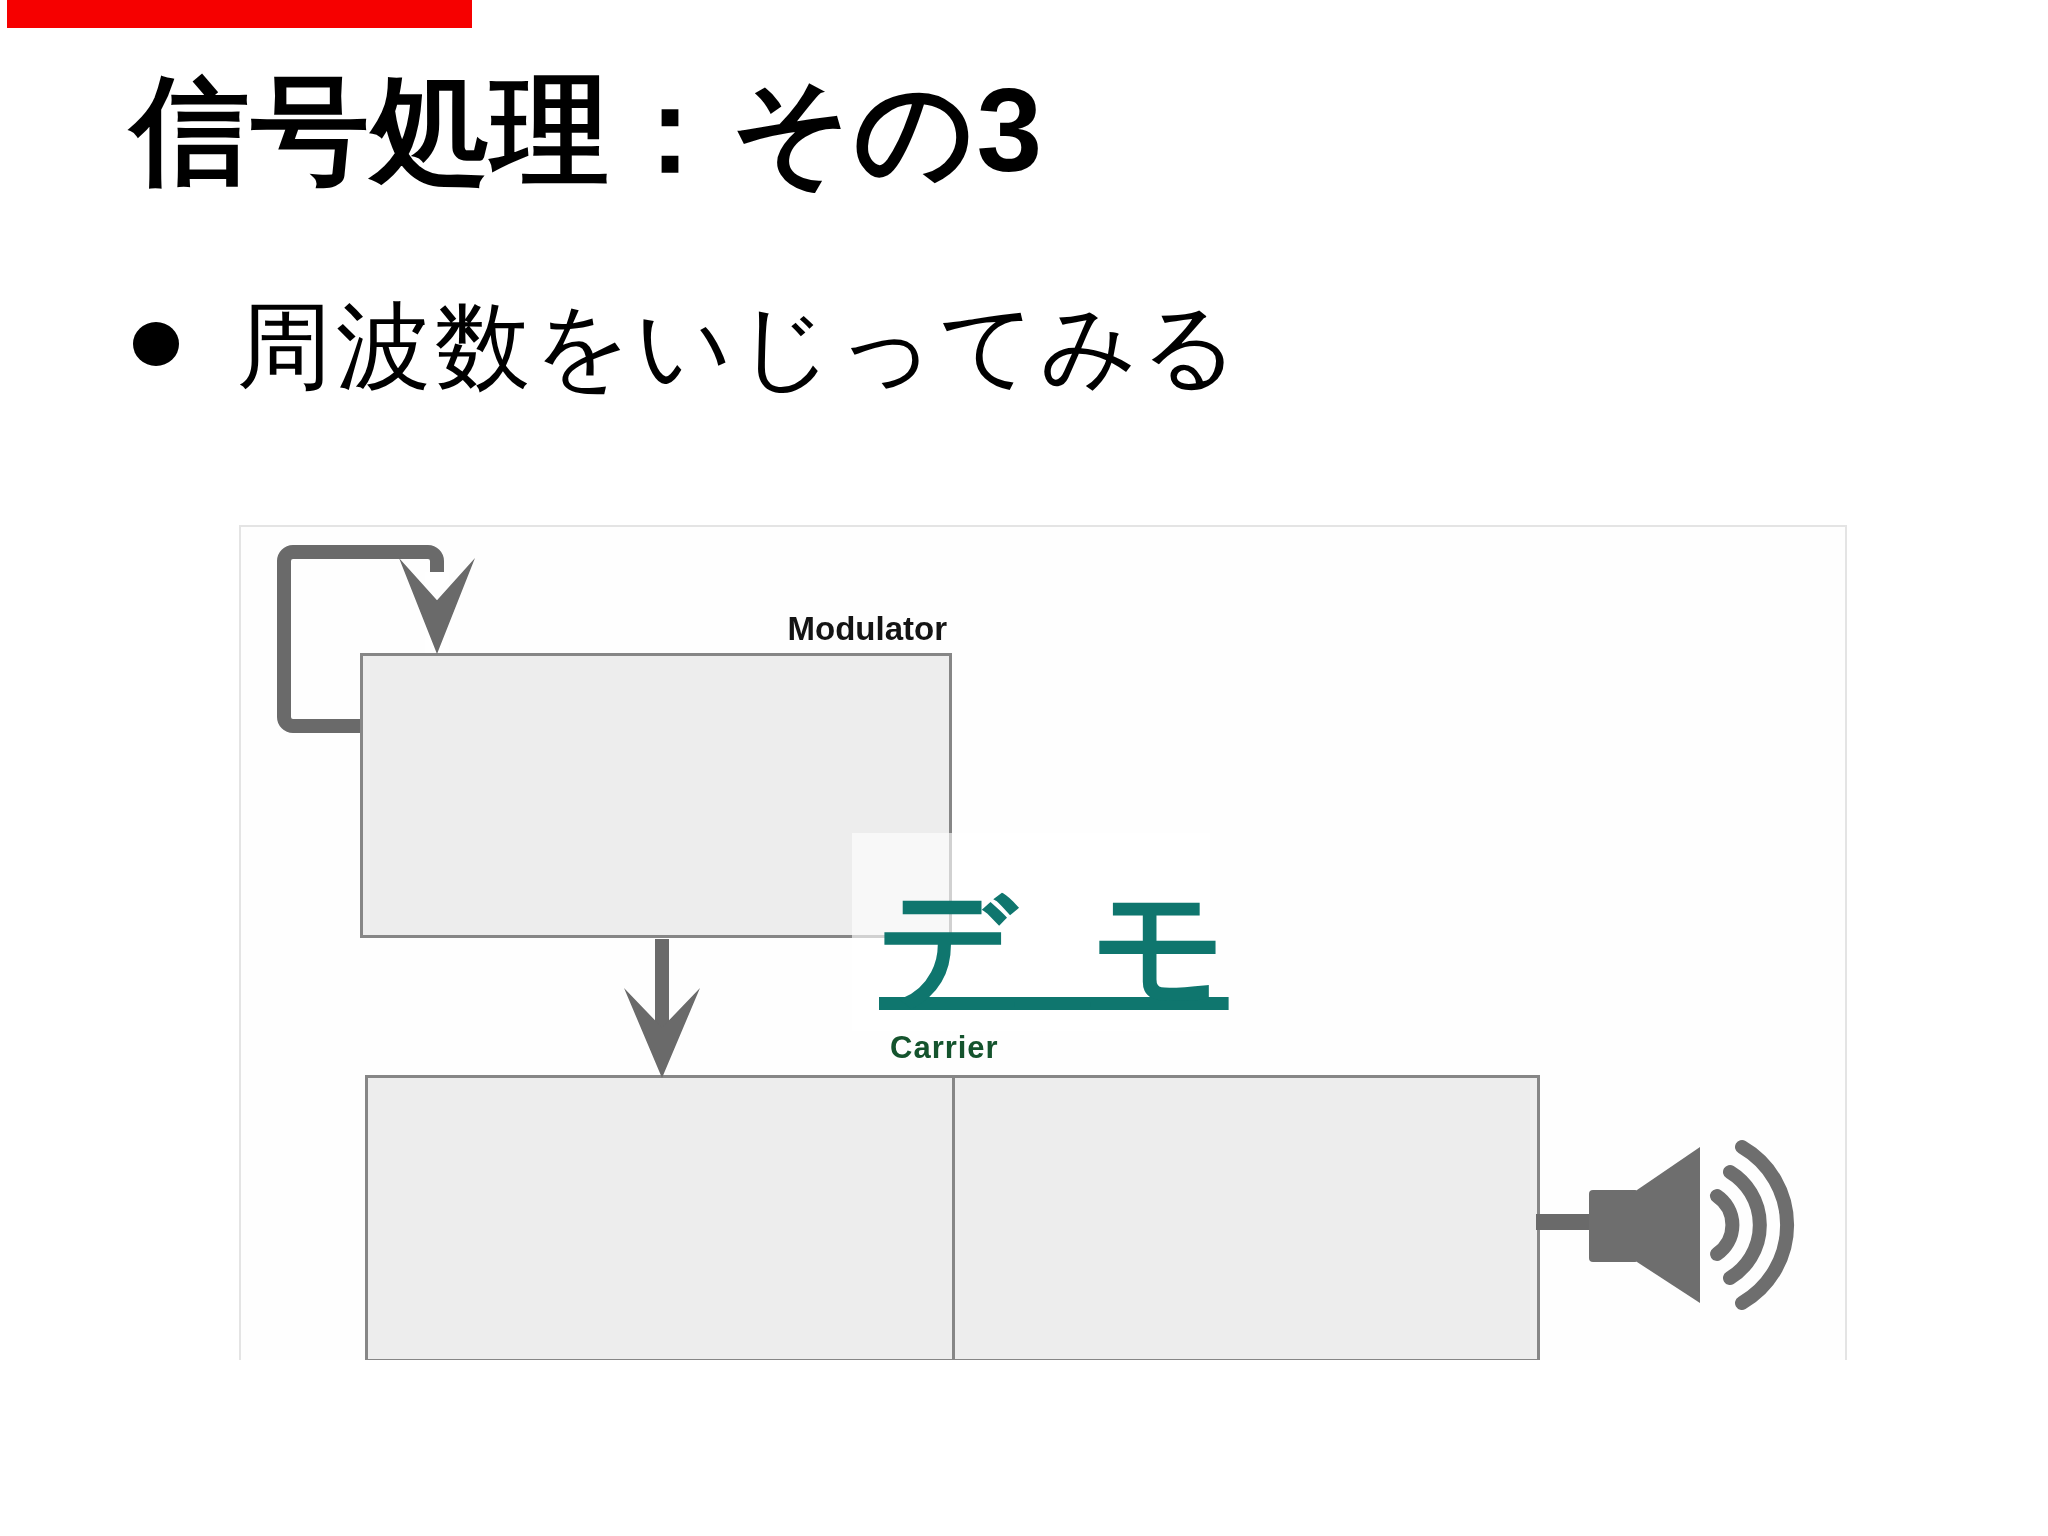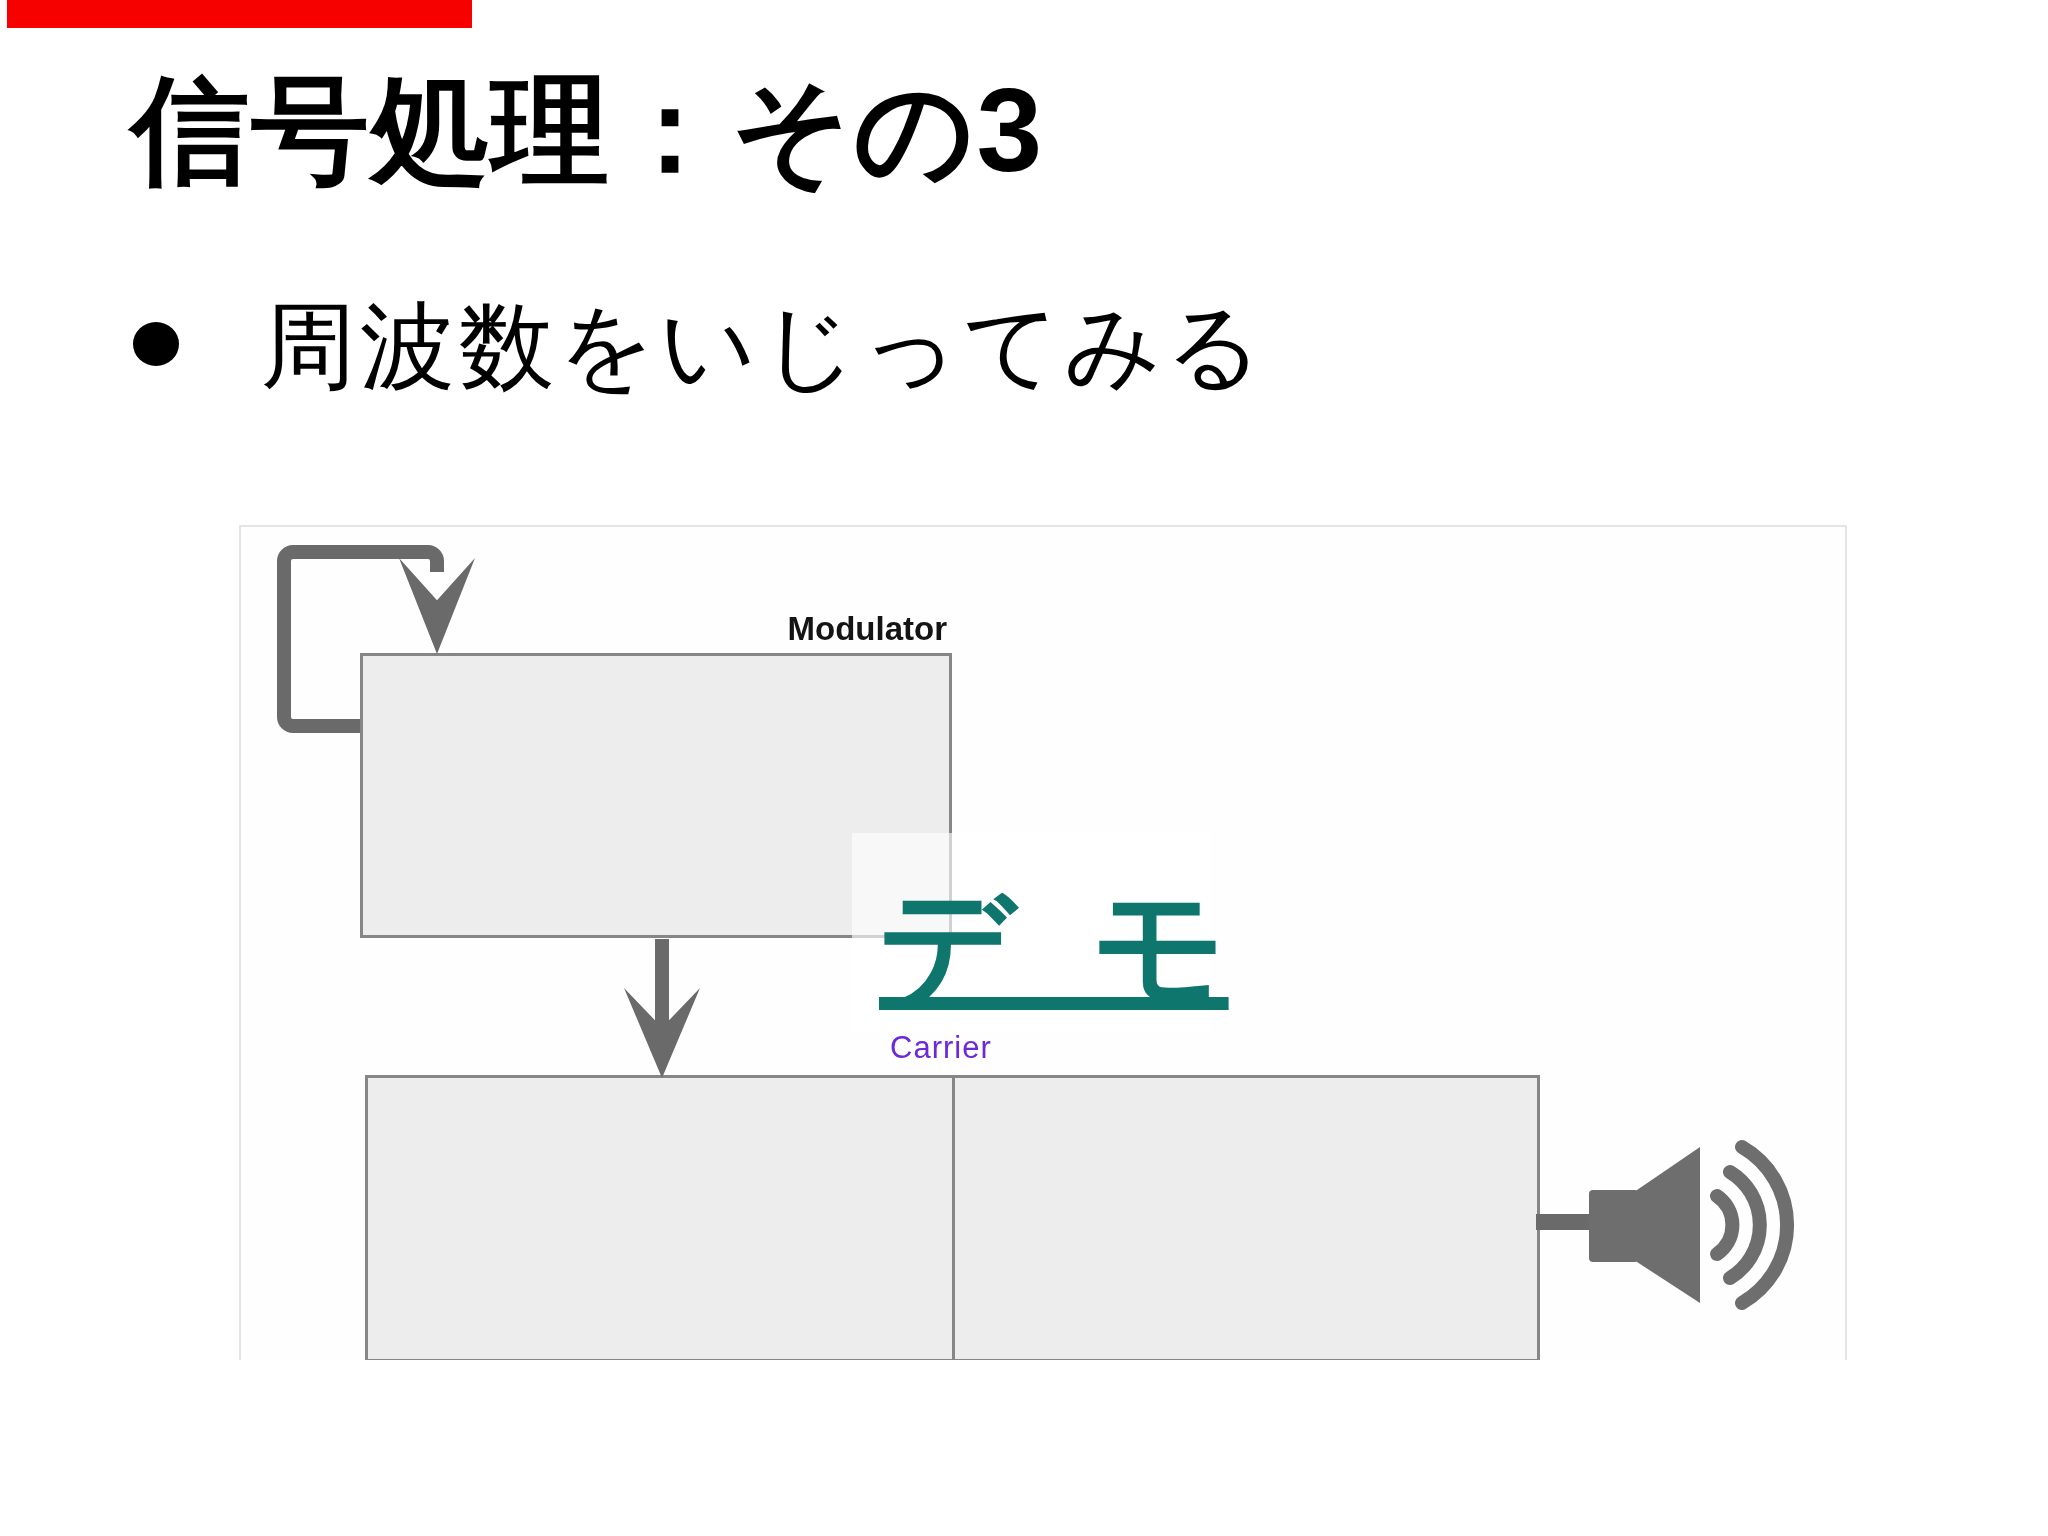--- a/index.html
+++ b/index.html
@@ -23,21 +23,21 @@
     font-size:118px;font-weight:bold;color:#000;
     letter-spacing:2px;white-space:nowrap;
   }
   
   .bullet-dot{
     position:absolute;left:126px;top:322px;
     width:46px;height:44px;border-radius:50%;
     background:#000;
   }
   .bullet-text{
-    position:absolute;left:254px;top:284px;
+    position:absolute;left:230px;top:284px;
     font-size:95px;font-weight:400;color:#000;
     letter-spacing:4px;white-space:nowrap;
   }
   
   .panel{
     position:absolute;left:232px;top:525px;
     width:1608px;height:875px;
     background:#fefefe;
     border:2px solid #e4e4e4;
     box-sizing:border-box;
@@ -81,21 +81,21 @@
     left:872px;top:858px;
     font-size:132px;font-weight:bold;color:#0f766e;
     text-decoration:underline;
     text-decoration-thickness:13px;
     text-underline-offset:6px;
     letter-spacing:2px;white-space:nowrap;
     cursor:pointer;
   }
   .carrier-label{
     left:883px;top:1030px;
-    font-size:31px;font-weight:normal;color:#6d28d9;
+    font-size:31px;font-weight:bold;color:#14532d;
     letter-spacing:1px;
   }
   .carrier-box{left:358px;top:1075px;width:1175px;height:287px;}
   .carrier-divider{
     left:945px;top:1075px;width:3px;height:287px;
     background:#868686;
   }
   
   .connector{left:1529px;top:1214px;width:56px;height:16px;background:#6a6a6a;}
   .speaker-svg{left:1575px;top:1125px;width:235px;height:205px;}

